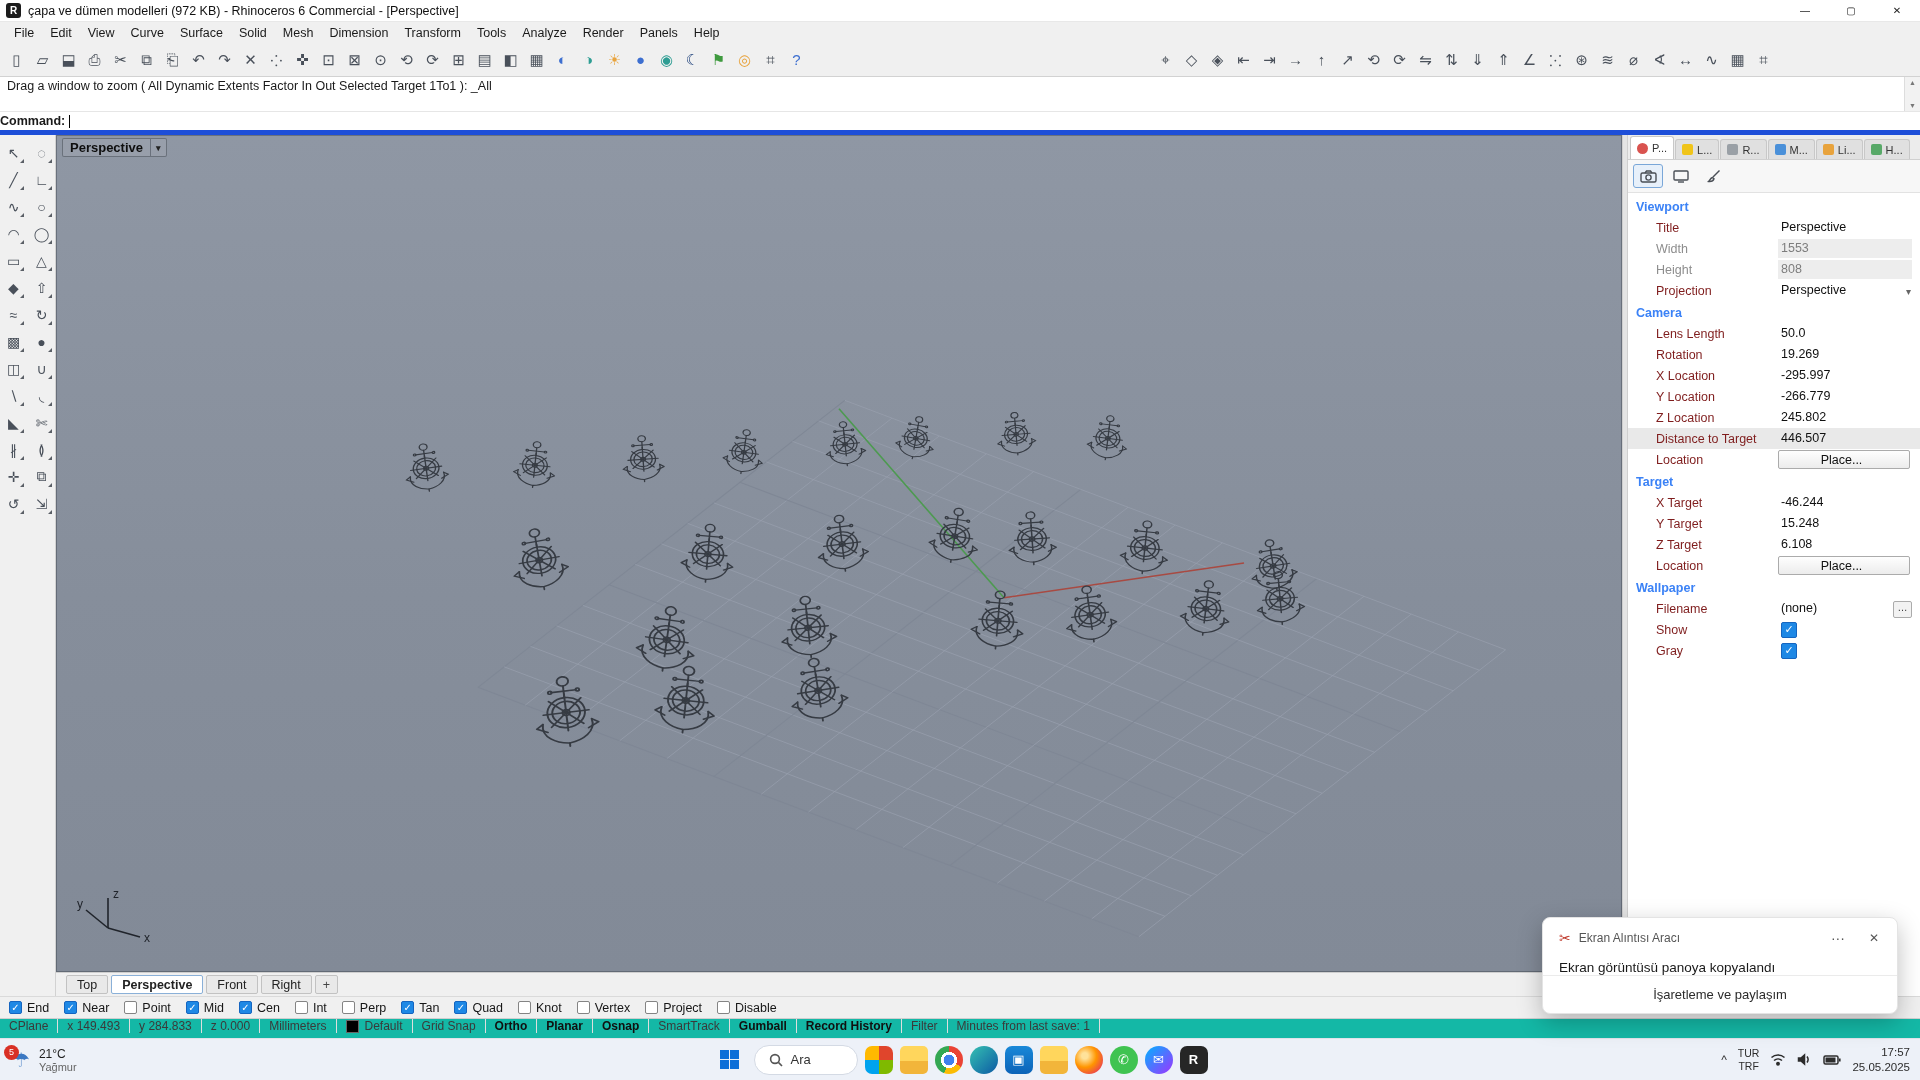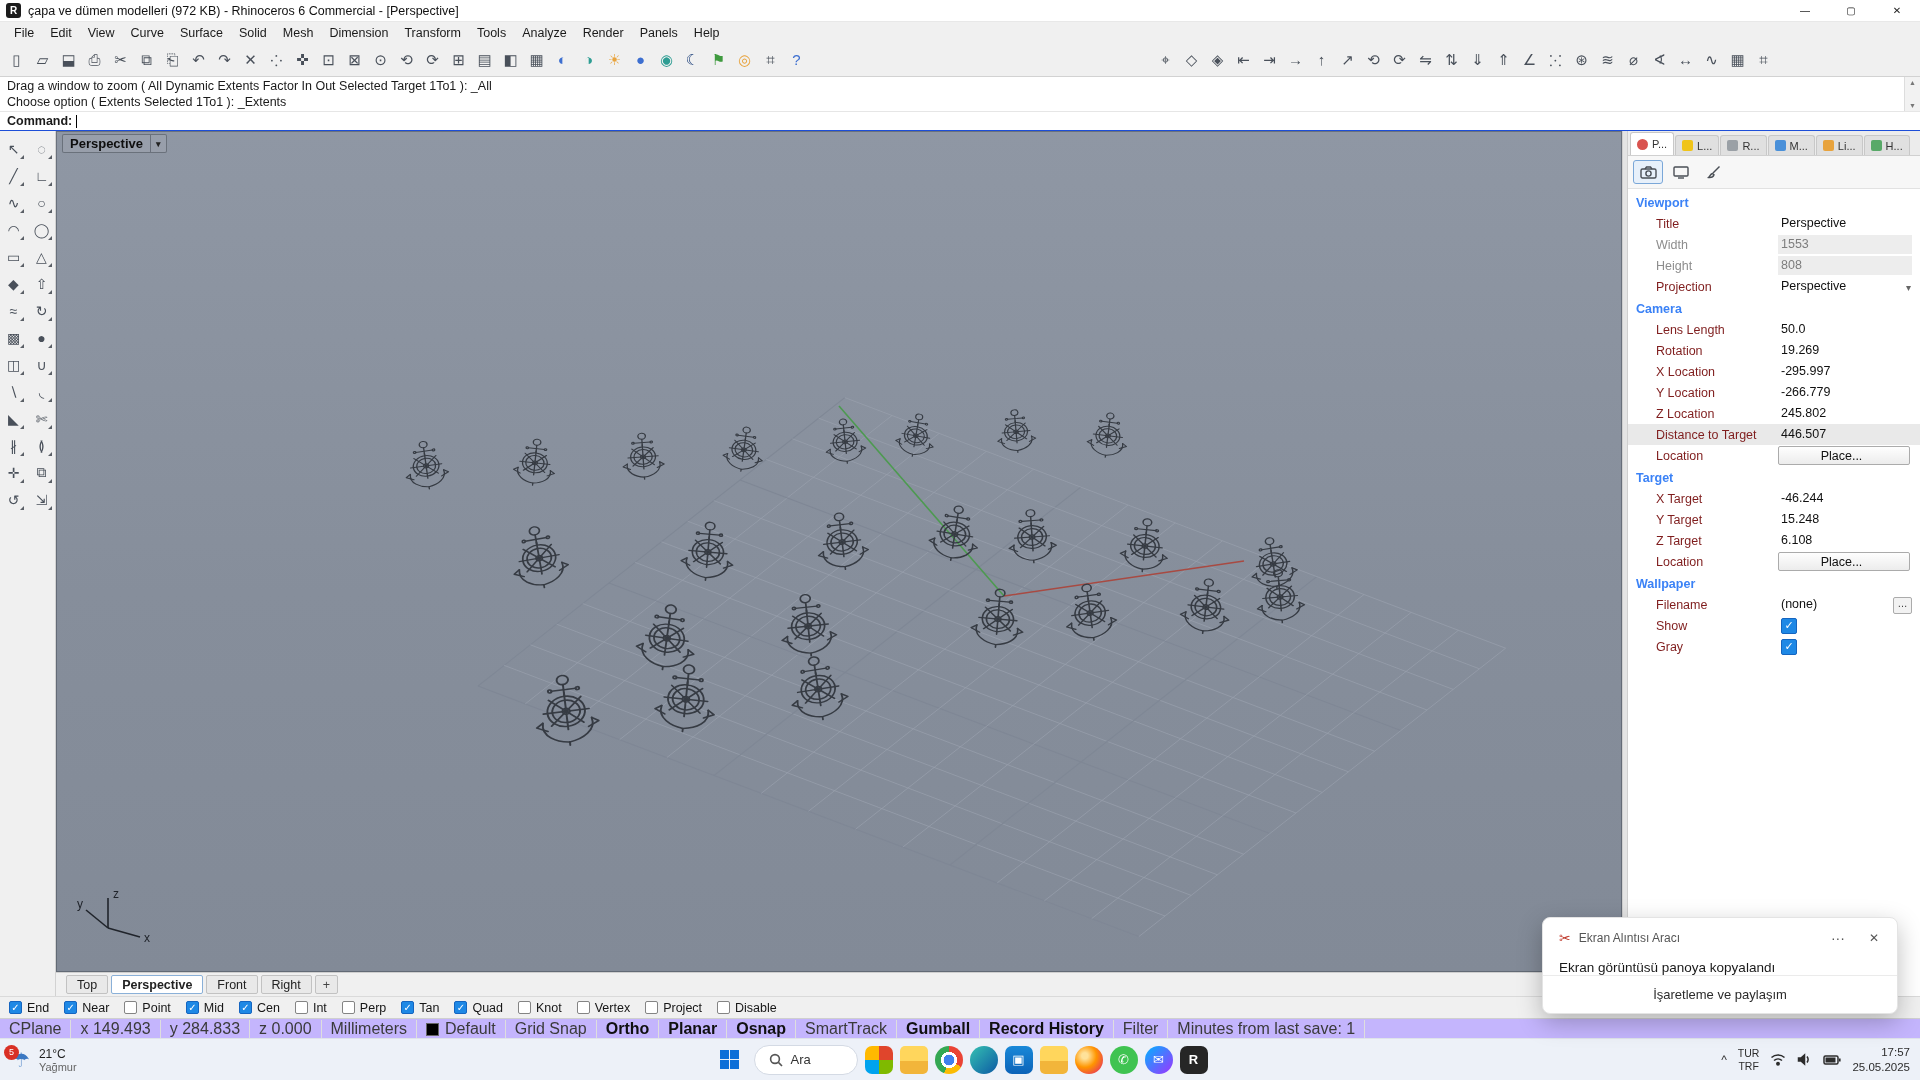--- a/index.html
+++ b/index.html
@@ -18,26 +18,26 @@
   .menu-item { padding:2px 8px; }
 
   
   .toolbar { height:34px; background:#f0f0f0; border-bottom:1px solid #d2d2d2; display:flex; align-items:center; }
   .tool-group { display:flex; align-items:center; gap:1px; padding:2px 4px; }
   .tool-group.right { margin-left:auto; margin-right:140px; }
   .tbtn { width:25px; height:25px; display:flex; align-items:center; justify-content:center; background:transparent; border:none; border-radius:3px; font-size:15px; color:#49505a; font-family:inherit; padding:0; }
   .c-orange{color:#e8a33d}.c-blue{color:#3d6fd0}.c-teal{color:#2e9d93}.c-navy{color:#23457e}.c-green{color:#3f9a3f}
 
   
-  .cmdarea { background:#fff; border-bottom:1px solid #1d4ed8; font-size:12.5px; color:#1a1a1a; }
+  .cmdarea { background:#fff; border-bottom:5px solid #1d4ed8; font-size:12.5px; color:#1a1a1a; }
   .cmd-hist { position:relative; height:34px; padding:1px 20px 0 7px; }
   .cmd-line { height:16px; line-height:16px; white-space:nowrap; overflow:hidden; }
   .cmd-scrollbar { position:absolute; right:0; top:0; width:16px; height:34px; background:#f2f2f2; border-left:1px solid #ddd; display:flex; flex-direction:column; justify-content:space-between; align-items:center; font-size:7px; color:#777; }
   .cmd-scrollbar span { padding:2px 0; }
-  .cmd-prompt { height:19px; line-height:18px; padding-left:7px; font-weight:bold; border-top:1px solid #e6e6e6; display:flex; align-items:center; }
+  .cmd-prompt { height:19px; line-height:18px; font-weight:bold; border-top:1px solid #e6e6e6; display:flex; align-items:center; }
   .caret { display:inline-block; width:1px; height:13px; background:#000; margin-left:4px; }
 
   
   .main { flex:1; display:flex; min-height:0; }
   .left-tools { width:56px; background:#f0f0f0; border-right:1px solid #d2d2d2; display:grid; grid-template-columns:repeat(2,25px); gap:2px 3px; align-content:start; justify-content:center; padding-top:5px; }
   .sbtn { position:relative; width:25px; height:25px; background:transparent; border:none; border-radius:3px; font-size:14px; color:#49505a; display:flex; align-items:center; justify-content:center; font-family:inherit; padding:0; }
   .sbtn::after { content:""; position:absolute; right:2px; bottom:2px; border-left:4px solid transparent; border-bottom:4px solid #5a5f66; }
 
   .center-col { flex:1; display:flex; flex-direction:column; min-width:0; }
   .viewport { position:relative; flex:1; background:linear-gradient(180deg,#8f97a4 0%, #868e9b 55%, #828a97 100%); box-shadow:inset 0 0 0 1px rgba(40,45,55,.35); overflow:hidden; }
@@ -83,21 +83,21 @@
   .vptab.plus { padding:1px 7px; color:#444; }
 
   
   .osnap { height:22px; background:#f0f0f0; border-top:1px solid #dadada; display:flex; align-items:center; gap:15px; padding-left:9px; font-size:12.5px; color:#161616; }
   .os-item { display:flex; align-items:center; gap:5px; }
   .cb { width:13px; height:13px; border:1px solid #848484; background:#fff; border-radius:2px; display:inline-flex; align-items:center; justify-content:center; font-size:10px; color:#fff; }
   .cb.on { background:#1e88e5; border-color:#1565c0; }
   .cb.on::before { content:"✓"; }
 
   
-  .statusbar { height:20px; background:#c4b5fd; border-top:1px solid #cfcfcf; display:flex; align-items:flex-end; font-size:16px; color:#3a3a3a; }
+  .statusbar { height:20px; background:#14b8a6; border-top:1px solid #cfcfcf; display:flex; align-items:flex-start; font-size:12px; color:#3a3a3a; }
   .seg { display:flex; align-items:center; padding:0 9px; border-right:1px solid #dedede; white-space:nowrap; }
   .seg.bold { font-weight:bold; color:#101010; }
   .seg.swatch::before { content:""; width:11px; height:11px; background:#000; border:1px solid #666; margin-right:6px; }
 
   
   .taskbar { height:42px; background:#edf1f8; border-top:1px solid #dfe3ea; position:relative; display:flex; align-items:center; }
   .tb-left { position:absolute; left:12px; display:flex; align-items:center; gap:9px; }
   .weather-ico { position:relative; font-size:20px; color:#3b78c2; line-height:1; }
   .badge { position:absolute; top:-5px; left:-8px; width:15px; height:15px; border-radius:50%; background:#d93025; color:#fff; font-size:9px; display:flex; align-items:center; justify-content:center; }
   .weather-txt .t1 { font-size:12px; color:#1f1f1f; }
@@ -408,21 +408,20 @@
         </button>
 
     </div>
   </div>
 
   <div class="cmdarea">
     <div class="cmd-hist">
 
         <div class="cmd-line">Drag a window to zoom ( All  Dynamic  Extents  Factor  In  Out  Selected  Target  1To1 ):  _All</div>
 
-        <div class="cmd-line">Choose option ( Extents  Selected  1To1 ):  _Extents</div>
 
       <div class="cmd-scrollbar">
         <span>▲</span>
         <span>▼</span>
       </div>
     </div>
     <div class="cmd-prompt">
       <span>Command:</span>
       <span class="caret"></span>
     </div>

